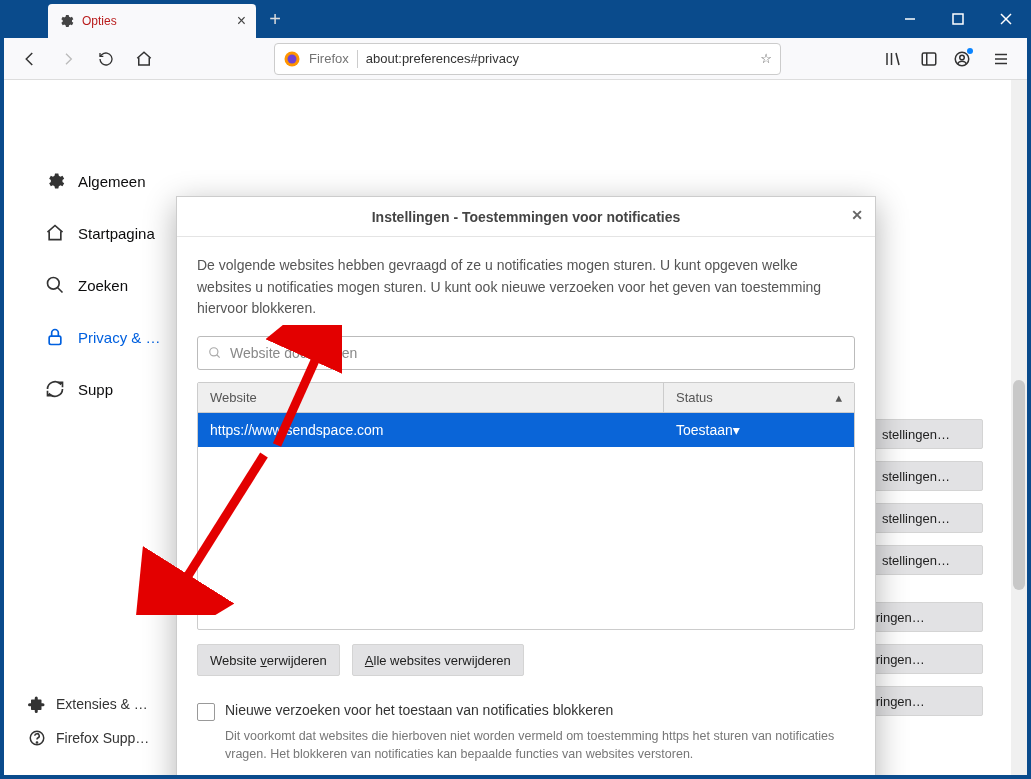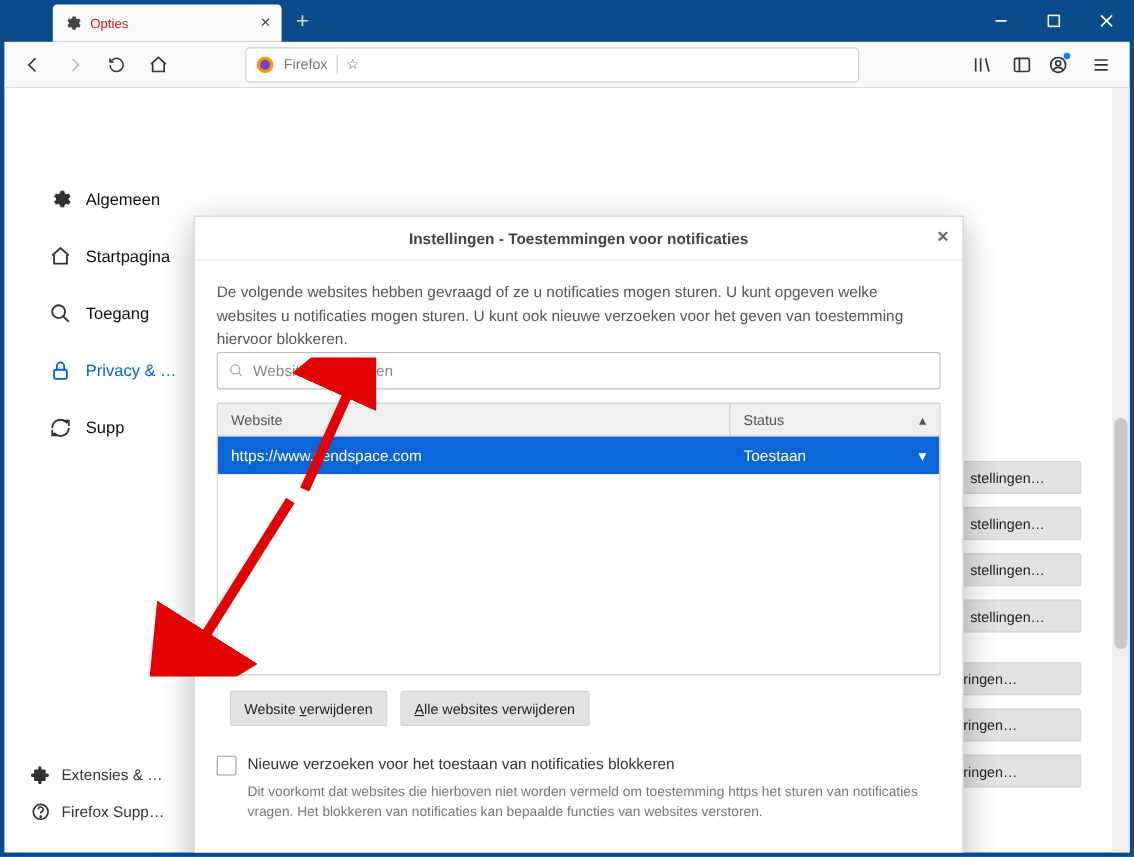--- a/index.html
+++ b/index.html
@@ -24,21 +24,21 @@
   .wincontrols .wc { width:38px; height:26px; display:flex; align-items:center; justify-content:center; color:#fff; }
   .toolbar {
     height: 42px; background: #f9f9fb; display:flex; align-items:center; padding:0 10px; gap:6px;
     border-bottom:1px solid #ddd;
   }
   .tbtn { width:32px; height:32px; display:flex; align-items:center; justify-content:center; border-radius:4px; color:#555; }
   .tbtn.disabled { color:#bbb; }
   .urlbar {
     flex:1; height:32px; background:#fff; border:1px solid #ccc; border-radius:4px;
     display:flex; align-items:center; padding:0 8px; gap:8px; font-size:13px; color:#555;
-    margin: 0 90px 0 57px;
+    margin: 0 90px 0 108px;
   }
   .urlbar .fxlogo { width:18px; height:18px; }
   .urlbar .brand { color:#737373; font-size:13px; }
   .urlbar .sep { width:1px; height:18px; background:#ccc; }
   .urlbar .url { flex:1; color:#333; }
   .urlbar .star { color:#555; }
   .rightbtns { display:flex; gap:4px; }
   .content {
     position:relative; background:#fff; height: calc(779px - 4px - 4px - 34px - 42px);
     overflow:hidden;
@@ -67,38 +67,38 @@
   .vscroll .thumb { position:absolute; right:2px; top:300px; width:12px; height:210px; background:#c8c8c8; border-radius:6px; }
 
   
   .dialog {
     position:absolute; left:172px; top:116px; width:700px; height:608px; background:#fff;
     border:1px solid #ccc; box-shadow: 0 8px 30px rgba(0,0,0,0.3); font-size:14px; color:#333;
   }
   .dlg-header { height:40px; border-bottom:1px solid #e4e4e4; display:flex; align-items:center; justify-content:center; position:relative; font-weight:600; color:#444; }
   .dlg-close { position:absolute; right:12px; top:10px; font-size:14px; color:#666; }
   .dlg-body { padding:18px 20px 14px 20px; }
-  .dlg-desc { color:#555; line-height:1.55; }
+  .dlg-desc { color:#555; line-height:1.55; margin-bottom:16px; }
   .dlg-search {
     width:100%; height:34px; border:1px solid #bbb; border-radius:3px; display:flex; align-items:center;
     padding:0 10px; gap:8px; color:#888; margin-bottom:12px;
   }
   .dlg-table {
     border:1px solid #ccc; width:100%; height:248px; display:flex; flex-direction:column; border-radius:2px; overflow:hidden;
   }
   .dlg-thead { display:flex; background:#efefef; border-bottom:1px solid #ccc; height:30px; font-size:13px; color:#555; }
   .thc { display:flex; align-items:center; padding:0 12px; }
   .thc.web { flex: 1 1 auto; border-right:1px solid #ccc; }
   .thc.stat { width:190px; justify-content:space-between; }
   .dlg-row { display:flex; height:34px; align-items:center; font-size:14px; }
   .dlg-row.selected { background:#0a65d8; color:#fff; }
   .dlg-row .rc { padding:0 12px; }
   .dlg-row .rc.web { flex:1 1 auto; }
-  .dlg-row .rc.stat { width:190px; display:flex; justify-content:space-between; align-items:center; }
-  .dlg-actions { display:flex; gap:12px; margin-top:14px;margin-left:12px; }
+  .dlg-row .rc.stat { width:190px; display:flex; align-items:center; }
+  .dlg-actions { display:flex; gap:12px; margin-top:14px; }
   .dlg-actions .abtn { height:32px; padding:0 12px; background:#e2e2e4; border:1px solid #d4d4d4; border-radius:2px; display:flex; align-items:center; font-size:13px; color:#222; }
   .dlg-checkrow { margin-top:26px; display:flex; gap:10px; align-items:flex-start; }
   .dlg-checkrow .ck { width:18px; height:18px; border:1px solid #999; border-radius:2px; flex-shrink:0; margin-top:1px; }
   .dlg-checkdesc { font-size:12.5px; color:#777; margin:6px 0 0 28px; line-height:1.45; }
   
   .arrow { position:absolute; pointer-events:none; }
   svg { display:block; }
 </style>
 </head>
 <body>
@@ -161,20 +161,21 @@
 
     <div class="urlbar">
       <span class="fxlogo">
         <svg viewBox="0 0 24 24" width="18" height="18">
             <circle cx="12" cy="12" r="10" fill="#ff9500"></circle>
             <circle cx="12" cy="12" r="6" fill="#7042d4"></circle>
           </svg>
       </span>
       <span class="brand">Firefox</span>
       <span class="sep"></span>
+      <span class="url">about:preferences#privacy</span>
       <span class="star">☆</span>
     </div>
 
     <div class="rightbtns">
       <div class="tbtn">
           <svg width="18" height="18" viewBox="0 0 24 24" stroke="#333" stroke-width="2" fill="none">
             <line x1="4" y1="4" x2="4" y2="20"></line>
             <line x1="10" y1="4" x2="10" y2="20"></line>
             <line x1="16" y1="4" x2="20" y2="20"></line>
           </svg>
@@ -227,21 +228,21 @@
           </span>
         <span>Startpagina</span>
       </div>
       <div class="sitem">
         <span class="ico">
             <svg viewBox="0 0 24 24" width="20" height="20" fill="none" stroke="#333" stroke-width="2">
               <circle cx="10" cy="10" r="7"></circle>
               <line x1="21" y1="21" x2="15" y2="15"></line>
             </svg>
           </span>
-        <span>Toegang</span>
+        <span>Zoeken</span>
       </div>
       <div class="sitem active">
         <span class="ico">
             <svg viewBox="0 0 24 24" width="20" height="20" fill="none" stroke="#0060df" stroke-width="2">
               <rect x="5" y="11" width="14" height="10" rx="2"></rect>
               <path d="M8 11V7a4 4 0 0 1 8 0v4"></path>
             </svg>
           </span>
         <span>Privacy &amp; …</span>
       </div>

